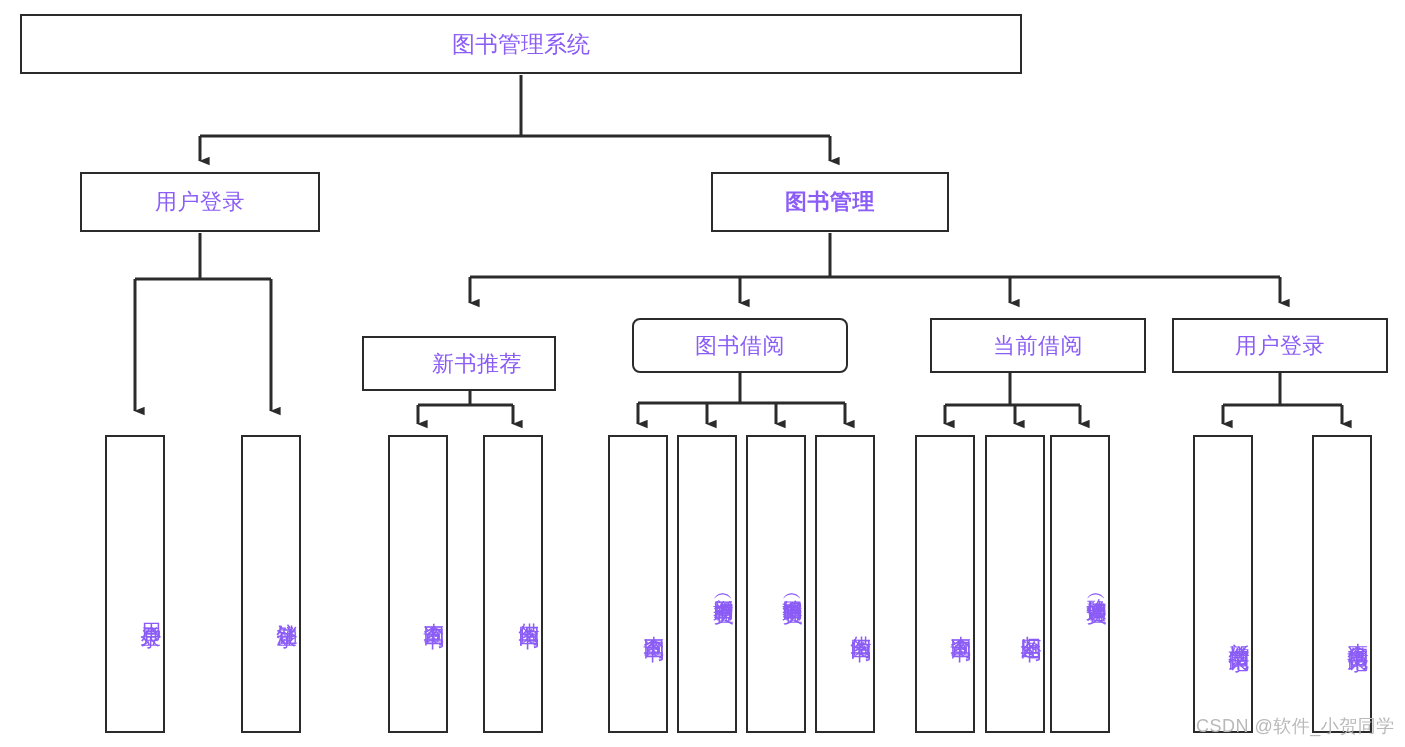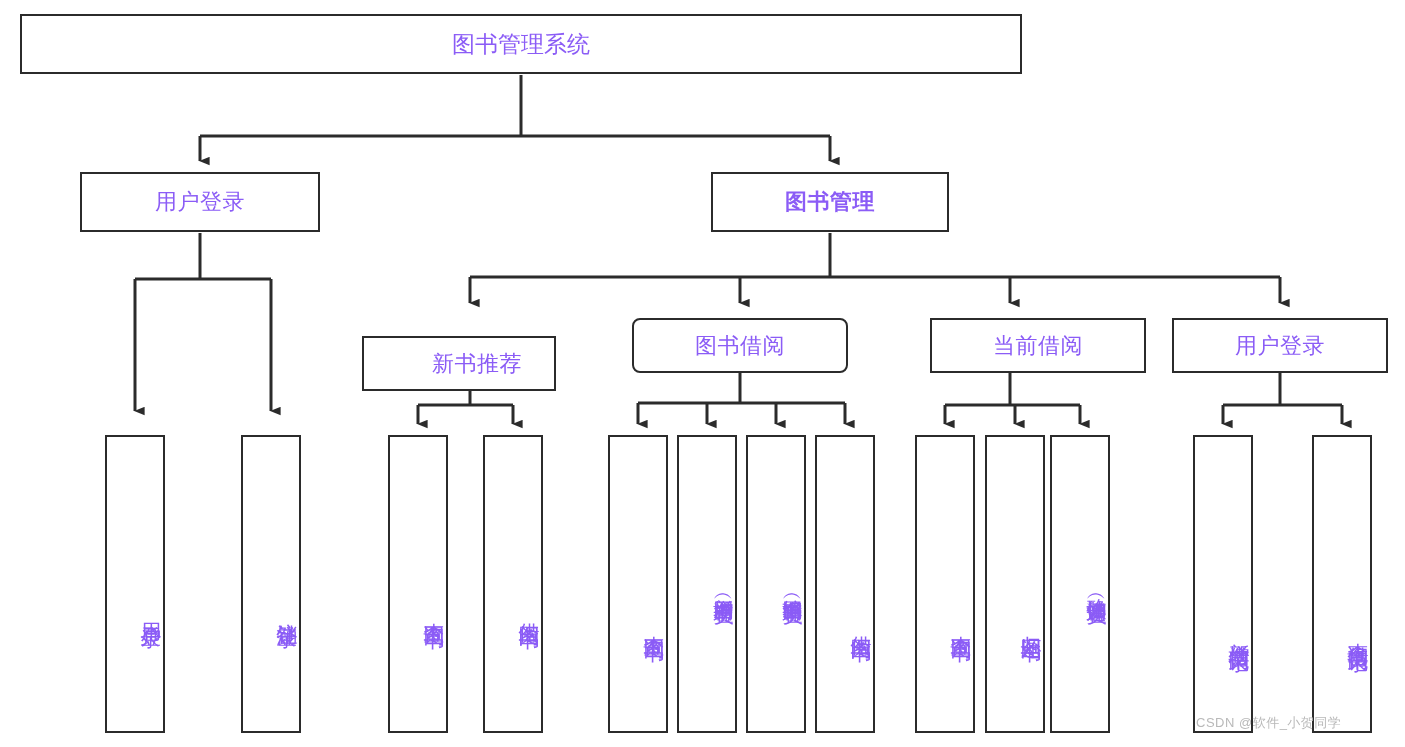--- a/index.html
+++ b/index.html
@@ -59,21 +59,21 @@
   .node.vert.midlow {
     padding-top: 78px;
   }
   .node.vert.low {
     padding-top: 96px;
   }
   .watermark {
     position: absolute;
     left: 1196px;
     top: 714px;
-    font-size: 13px;
+    font-size: 18px;
     color: #b9b9b9;
     white-space: nowrap;
     z-index: 5;
     letter-spacing: 0.5px;
   }
 </style>
 </head>
 <body>
 
 <div id="canvas">

